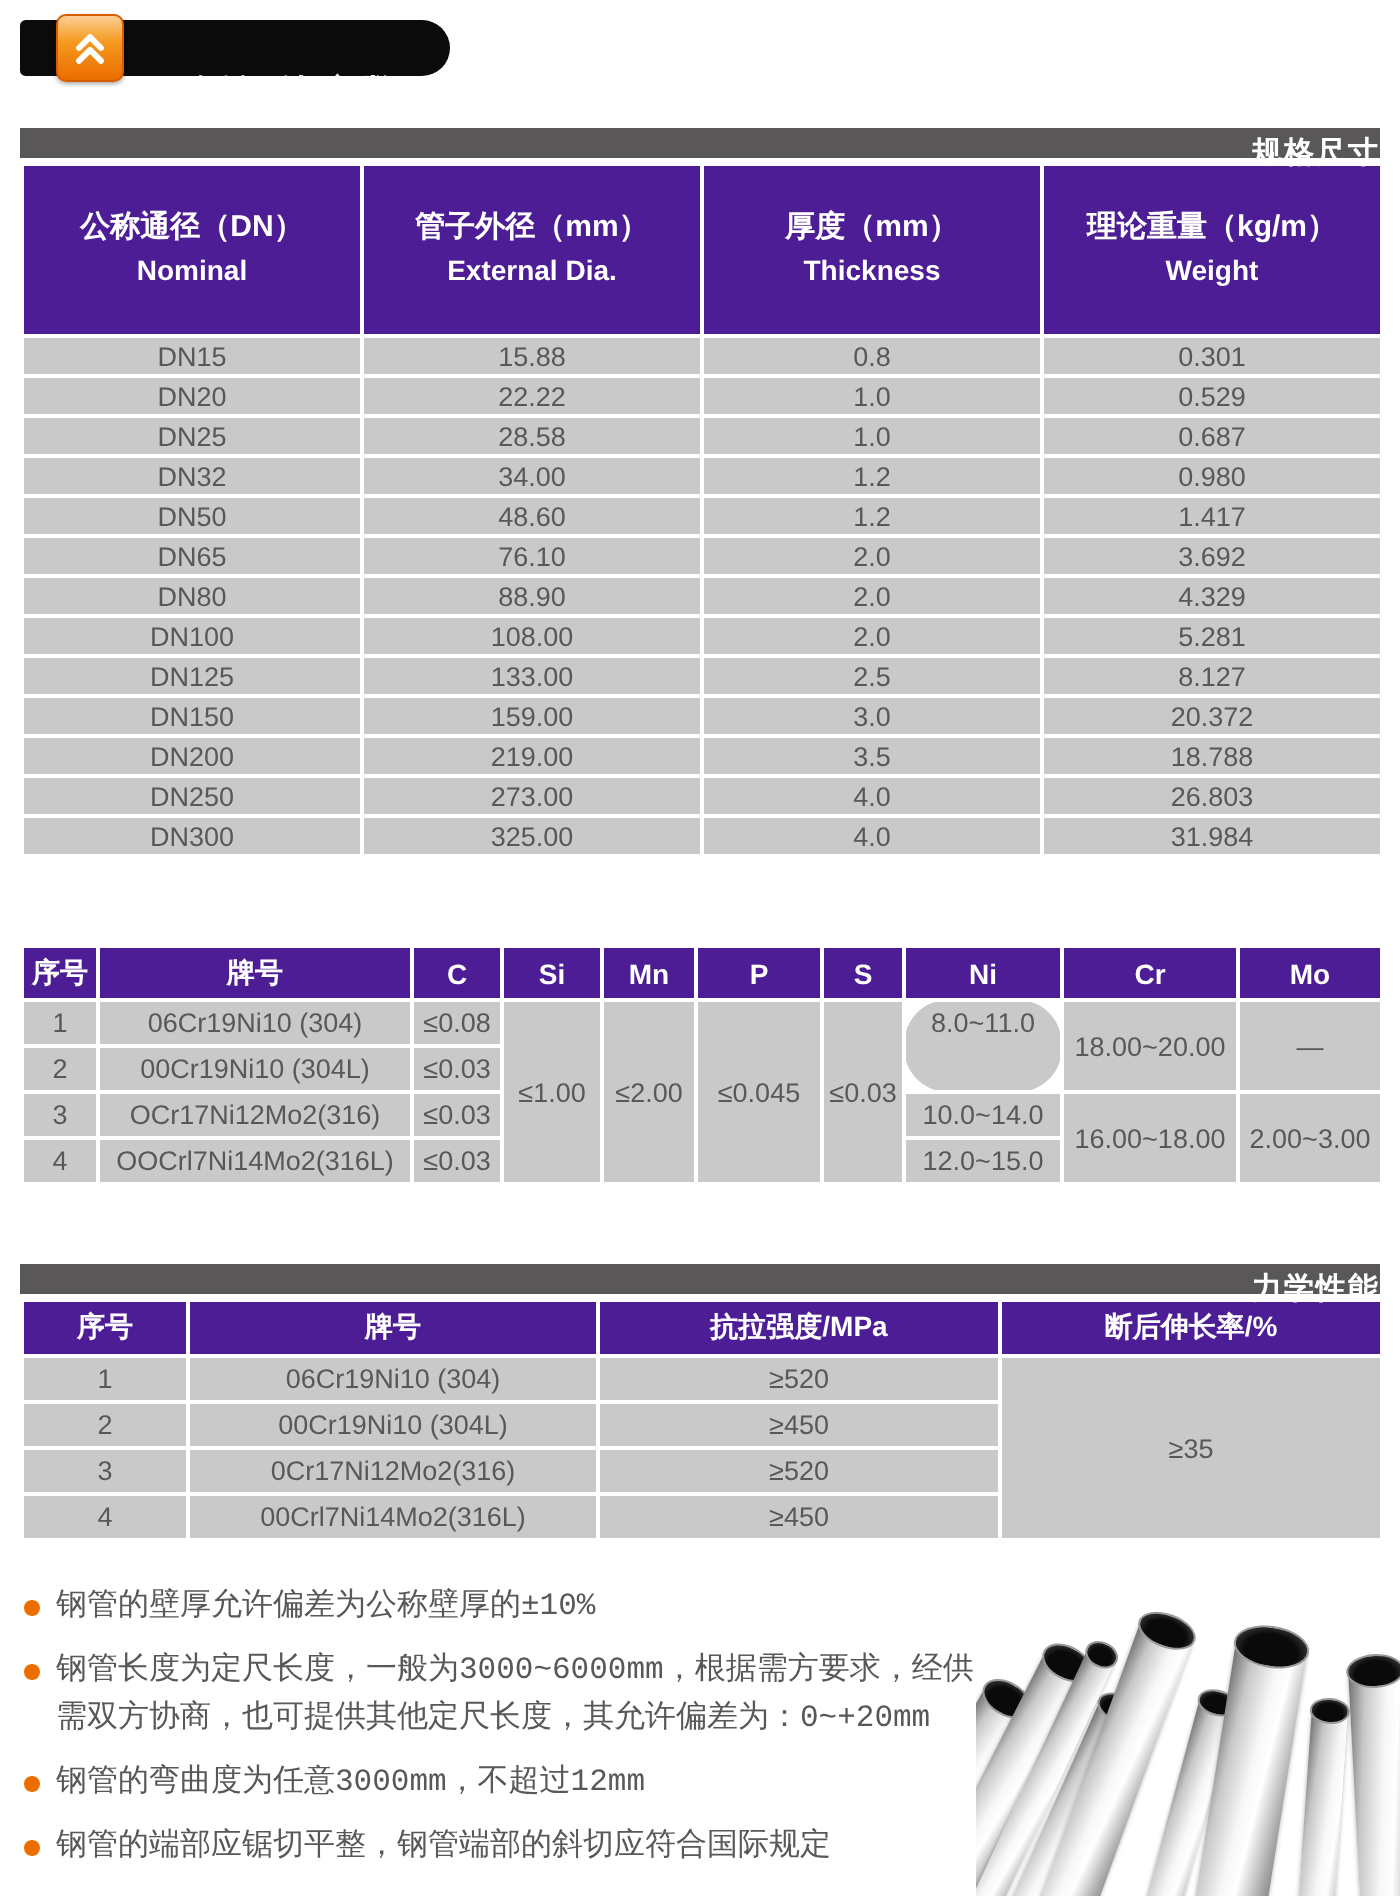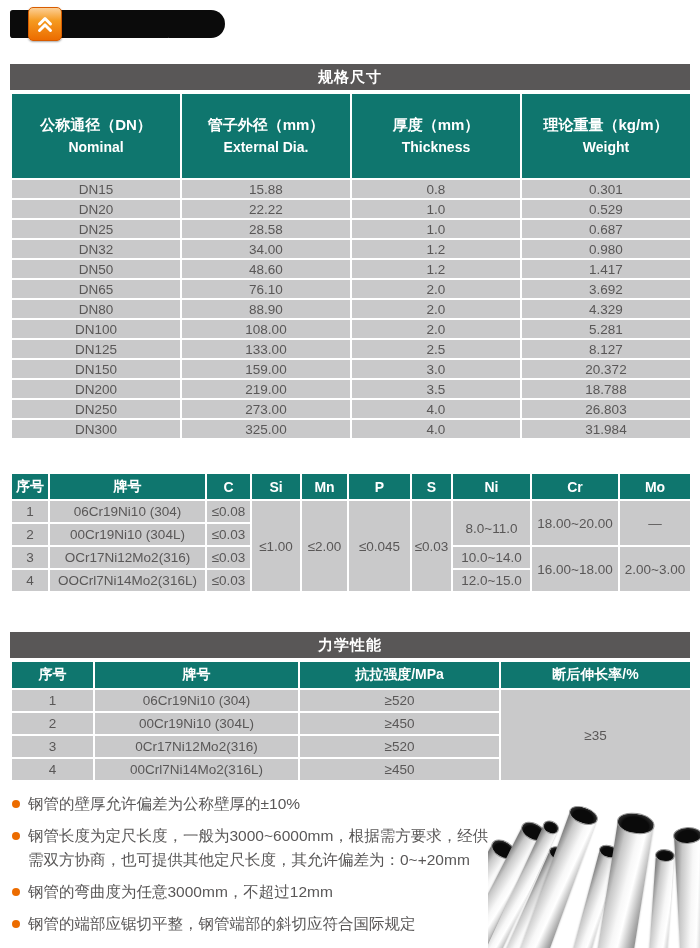--- a/index.html
+++ b/index.html
@@ -21,43 +21,43 @@
   .badge-chevron{
     position:absolute;left:18px;top:1px;width:34px;height:34px;border-radius:5px;
     background:linear-gradient(180deg,#fccf96 0%,#f59a1f 40%,#ec6c00 100%);
     border:1px solid #d85c00;box-sizing:border-box;
     display:flex;align-items:center;justify-content:center;
     box-shadow:0 1px 2px rgba(0,0,0,.35);
   }
   
   .tbl-wrap{position:absolute;left:10px;width:680px;}
   .tbl-title{
-    height:26px;line-height:26px;background:#595757;color:#ffffff;
-    text-align:center;font-size:15px;font-weight:bold;margin-bottom:2px;letter-spacing:1px;
+    height:15px;line-height:26px;background:#595757;color:#ffffff;
+    text-align:right;font-size:15px;font-weight:bold;margin-bottom:2px;letter-spacing:1px;
   }
   table{border-collapse:collapse;width:680px;table-layout:fixed;}
   th,td{border:2px solid #ffffff;text-align:center;vertical-align:middle;padding:0;}
-  th{background:#0f766e;color:#ffffff;font-weight:bold;}
+  th{background:#4c1d95;color:#ffffff;font-weight:bold;}
   td{background:#c9c9ca;color:#595757;}
   
   .spec th{height:84px;font-size:15px;line-height:1.45;}
   .spec th .en{font-size:14px;}
   .spec td{height:18px;font-size:13.5px;}
   
   .chem th{height:25px;font-size:14px;}
   .chem td{height:21px;font-size:13.5px;}
-  .chem td.vtop{vertical-align:top;padding-top:20px;}
+  .chem td.vtop{vertical-align:top;padding-top:3px;border-radius:22px;}
   
   .mech th{height:26px;font-size:14px;}
   .mech td{height:21px;font-size:13.5px;}
   
   .notes{position:absolute;left:12px;top:792px;width:486px;list-style:none;margin:0;padding:0;}
   .notes li{display:flex;align-items:flex-start;margin-bottom:9px;}
   .dot{flex:0 0 auto;width:8px;height:8px;border-radius:50%;background:#ec6c00;margin:8px 8px 0 0;}
-  .note-text{font-size:15.5px;line-height:1.5;color:#595757;}
+  .note-text{font-size:15.5px;line-height:1.5;color:#595757;font-family:Liberation Mono, monospace;}
   
   .pipes{position:absolute;right:0;bottom:0;width:212px;height:158px;overflow:hidden;}
   .pipe{
     position:absolute;height:320px;transform-origin:50% 0;
     border-radius:8px 8px 0 0/5px 5px 0 0;
     background:linear-gradient(95deg,#6e6e6e 0%,#c7c7c7 16%,#f7f7f7 36%,#ffffff 47%,#ababab 66%,#5d5d5d 86%,#7e7e7e 100%);
     box-shadow:0 0 2px rgba(0,0,0,.3);
   }
   .pipe::before{
     content:"";position:absolute;top:-7px;left:-1px;right:-1px;height:15px;border-radius:50%;

